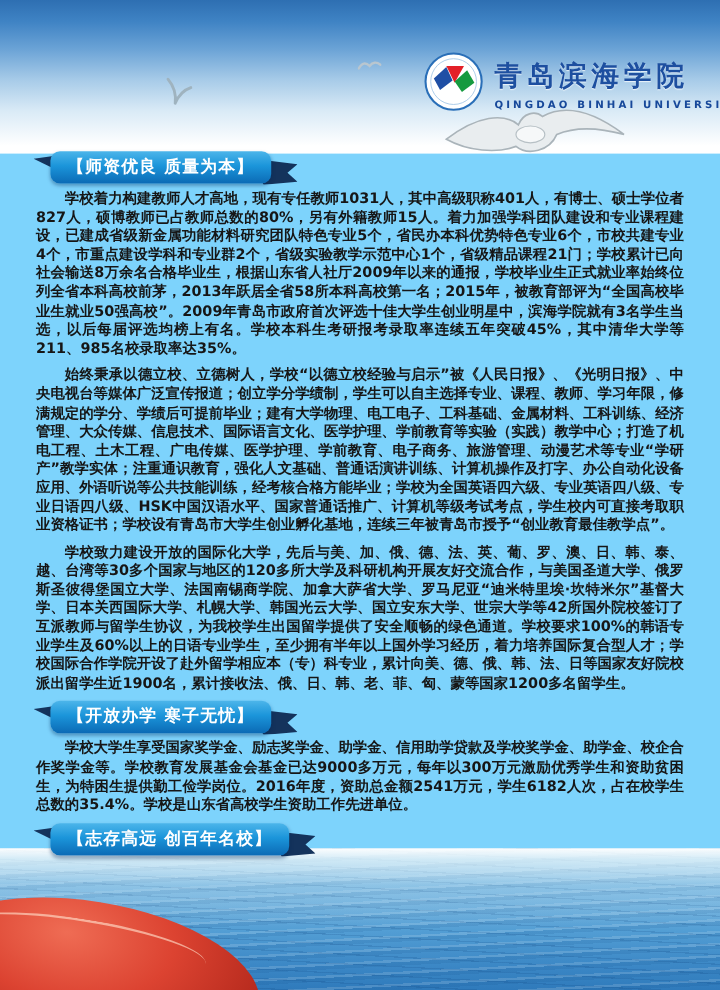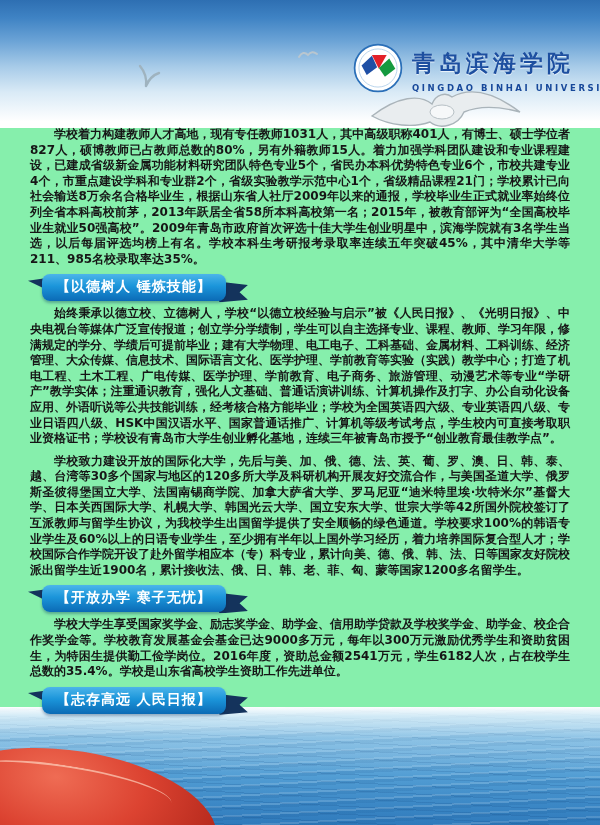--- a/index.html
+++ b/index.html
@@ -1,19 +1,19 @@
 <!DOCTYPE html>
 <html><head>
 <meta charset="utf-8">
 <style>
   * { margin:0; padding:0; box-sizing:border-box; }
   html,body { background:#888; }
   .page {
     position:relative; width:600px; height:825px; margin:0 auto;
-    background:#86efac; overflow:hidden;
+    background:#7dd3fc; overflow:hidden;
     font-family:"DejaVu Sans", sans-serif;
   }
 
   
   .sky {
     position:absolute; left:0; top:0; width:600px; height:128px;
     background:linear-gradient(180deg,
       #2e6fb2 0%, #3f83c4 14%, #6ba3d6 32%, #a7cbe8 52%, #d9eaf6 72%, #ffffff 95%);
   }
   .bird-small { position:absolute; }
@@ -115,49 +115,49 @@
     </svg>
     <div class="logo-text">
       <div class="logo-cn">青岛滨海学院</div>
       <div class="logo-en">QINGDAO  BINHAI  UNIVERSITY</div>
     </div>
   </div>
 
   <div class="content">
 
     <div class="section">
+      <div class="ribbon">
+        <span class="ribbon-tail-left"></span>
+        <span class="ribbon-banner">【师资优良 质量为本】</span>
+        <span class="ribbon-tail-right"></span>
+      </div>
       <p>学校着力构建教师人才高地，现有专任教师1031人，其中高级职称401人，有博士、硕士学位者827人，硕博教师已占教师总数的80%，另有外籍教师15人。着力加强学科团队建设和专业课程建设，已建成省级新金属功能材料研究团队特色专业5个，省民办本科优势特色专业6个，市校共建专业4个，市重点建设学科和专业群2个，省级实验教学示范中心1个，省级精品课程21门；学校累计已向社会输送8万余名合格毕业生，根据山东省人社厅2009年以来的通报，学校毕业生正式就业率始终位列全省本科高校前茅，2013年跃居全省58所本科高校第一名；2015年，被教育部评为“全国高校毕业生就业50强高校”。2009年青岛市政府首次评选十佳大学生创业明星中，滨海学院就有3名学生当选，以后每届评选均榜上有名。学校本科生考研报考录取率连续五年突破45%，其中清华大学等211、985名校录取率达35%。</p>
     </div>
 
     <div class="section">
-      <div class="ribbon">
-        <span class="ribbon-tail-left"></span>
-        <span class="ribbon-banner">【以德树人 锤炼技能】</span>
-        <span class="ribbon-tail-right"></span>
-      </div>
       <p>始终秉承以德立校、立德树人，学校“以德立校经验与启示”被《人民日报》、《光明日报》、中央电视台等媒体广泛宣传报道；创立学分学绩制，学生可以自主选择专业、课程、教师、学习年限，修满规定的学分、学绩后可提前毕业；建有大学物理、电工电子、工科基础、金属材料、工科训练、经济管理、大众传媒、信息技术、国际语言文化、医学护理、学前教育等实验（实践）教学中心；打造了机电工程、土木工程、广电传媒、医学护理、学前教育、电子商务、旅游管理、动漫艺术等专业“学研产”教学实体；注重通识教育，强化人文基础、普通话演讲训练、计算机操作及打字、办公自动化设备应用、外语听说等公共技能训练，经考核合格方能毕业；学校为全国英语四六级、专业英语四八级、专业日语四八级、HSK中国汉语水平、国家普通话推广、计算机等级考试考点，学生校内可直接考取职业资格证书；学校设有青岛市大学生创业孵化基地，连续三年被青岛市授予“创业教育最佳教学点”。</p>
     </div>
 
     <div class="section">
       <p>学校致力建设开放的国际化大学，先后与美、加、俄、德、法、英、葡、罗、澳、日、韩、泰、越、台湾等30多个国家与地区的120多所大学及科研机构开展友好交流合作，与美国圣道大学、俄罗斯圣彼得堡国立大学、法国南锡商学院、加拿大萨省大学、罗马尼亚“迪米特里埃·坎特米尔”基督大学、日本关西国际大学、札幌大学、韩国光云大学、国立安东大学、世宗大学等42所国外院校签订了互派教师与留学生协议，为我校学生出国留学提供了安全顺畅的绿色通道。学校要求100%的韩语专业学生及60%以上的日语专业学生，至少拥有半年以上国外学习经历，着力培养国际复合型人才；学校国际合作学院开设了赴外留学相应本（专）科专业，累计向美、德、俄、韩、法、日等国家友好院校派出留学生近1900名，累计接收法、俄、日、韩、老、菲、匈、蒙等国家1200多名留学生。</p>
     </div>
 
     <div class="section">
       <div class="ribbon">
         <span class="ribbon-tail-left"></span>
         <span class="ribbon-banner">【开放办学 寒子无忧】</span>
         <span class="ribbon-tail-right"></span>
       </div>
       <p>学校大学生享受国家奖学金、励志奖学金、助学金、信用助学贷款及学校奖学金、助学金、校企合作奖学金等。学校教育发展基金会基金已达9000多万元，每年以300万元激励优秀学生和资助贫困生，为特困生提供勤工俭学岗位。2016年度，资助总金额2541万元，学生6182人次，占在校学生总数的35.4%。学校是山东省高校学生资助工作先进单位。</p>
     </div>
 
     <div class="section">
       <div class="ribbon">
         <span class="ribbon-tail-left"></span>
-        <span class="ribbon-banner">【志存高远 人民日报】</span>
+        <span class="ribbon-banner">【志存高远 创百年名校】</span>
         <span class="ribbon-tail-right"></span>
       </div>
       <p>学校以“创民办清华”为宏伟蓝图，确立了三步走发展战略：第一步，至2022年建校30周年，综合实力在省内本科院校中达到中等以上水平，成为山东省民办本科高等教育特色名校和全国民办高校名校；第二步，至2042年建校50周年，成为国内一流名牌民办大学和全国知名高校；第三步，成为中国“民办清华”，以坚实步伐向百年名校迈进！</p>
     </div>
 
   </div>
 
   <div class="ocean">
     <div class="buoy"></div>
   </div>

